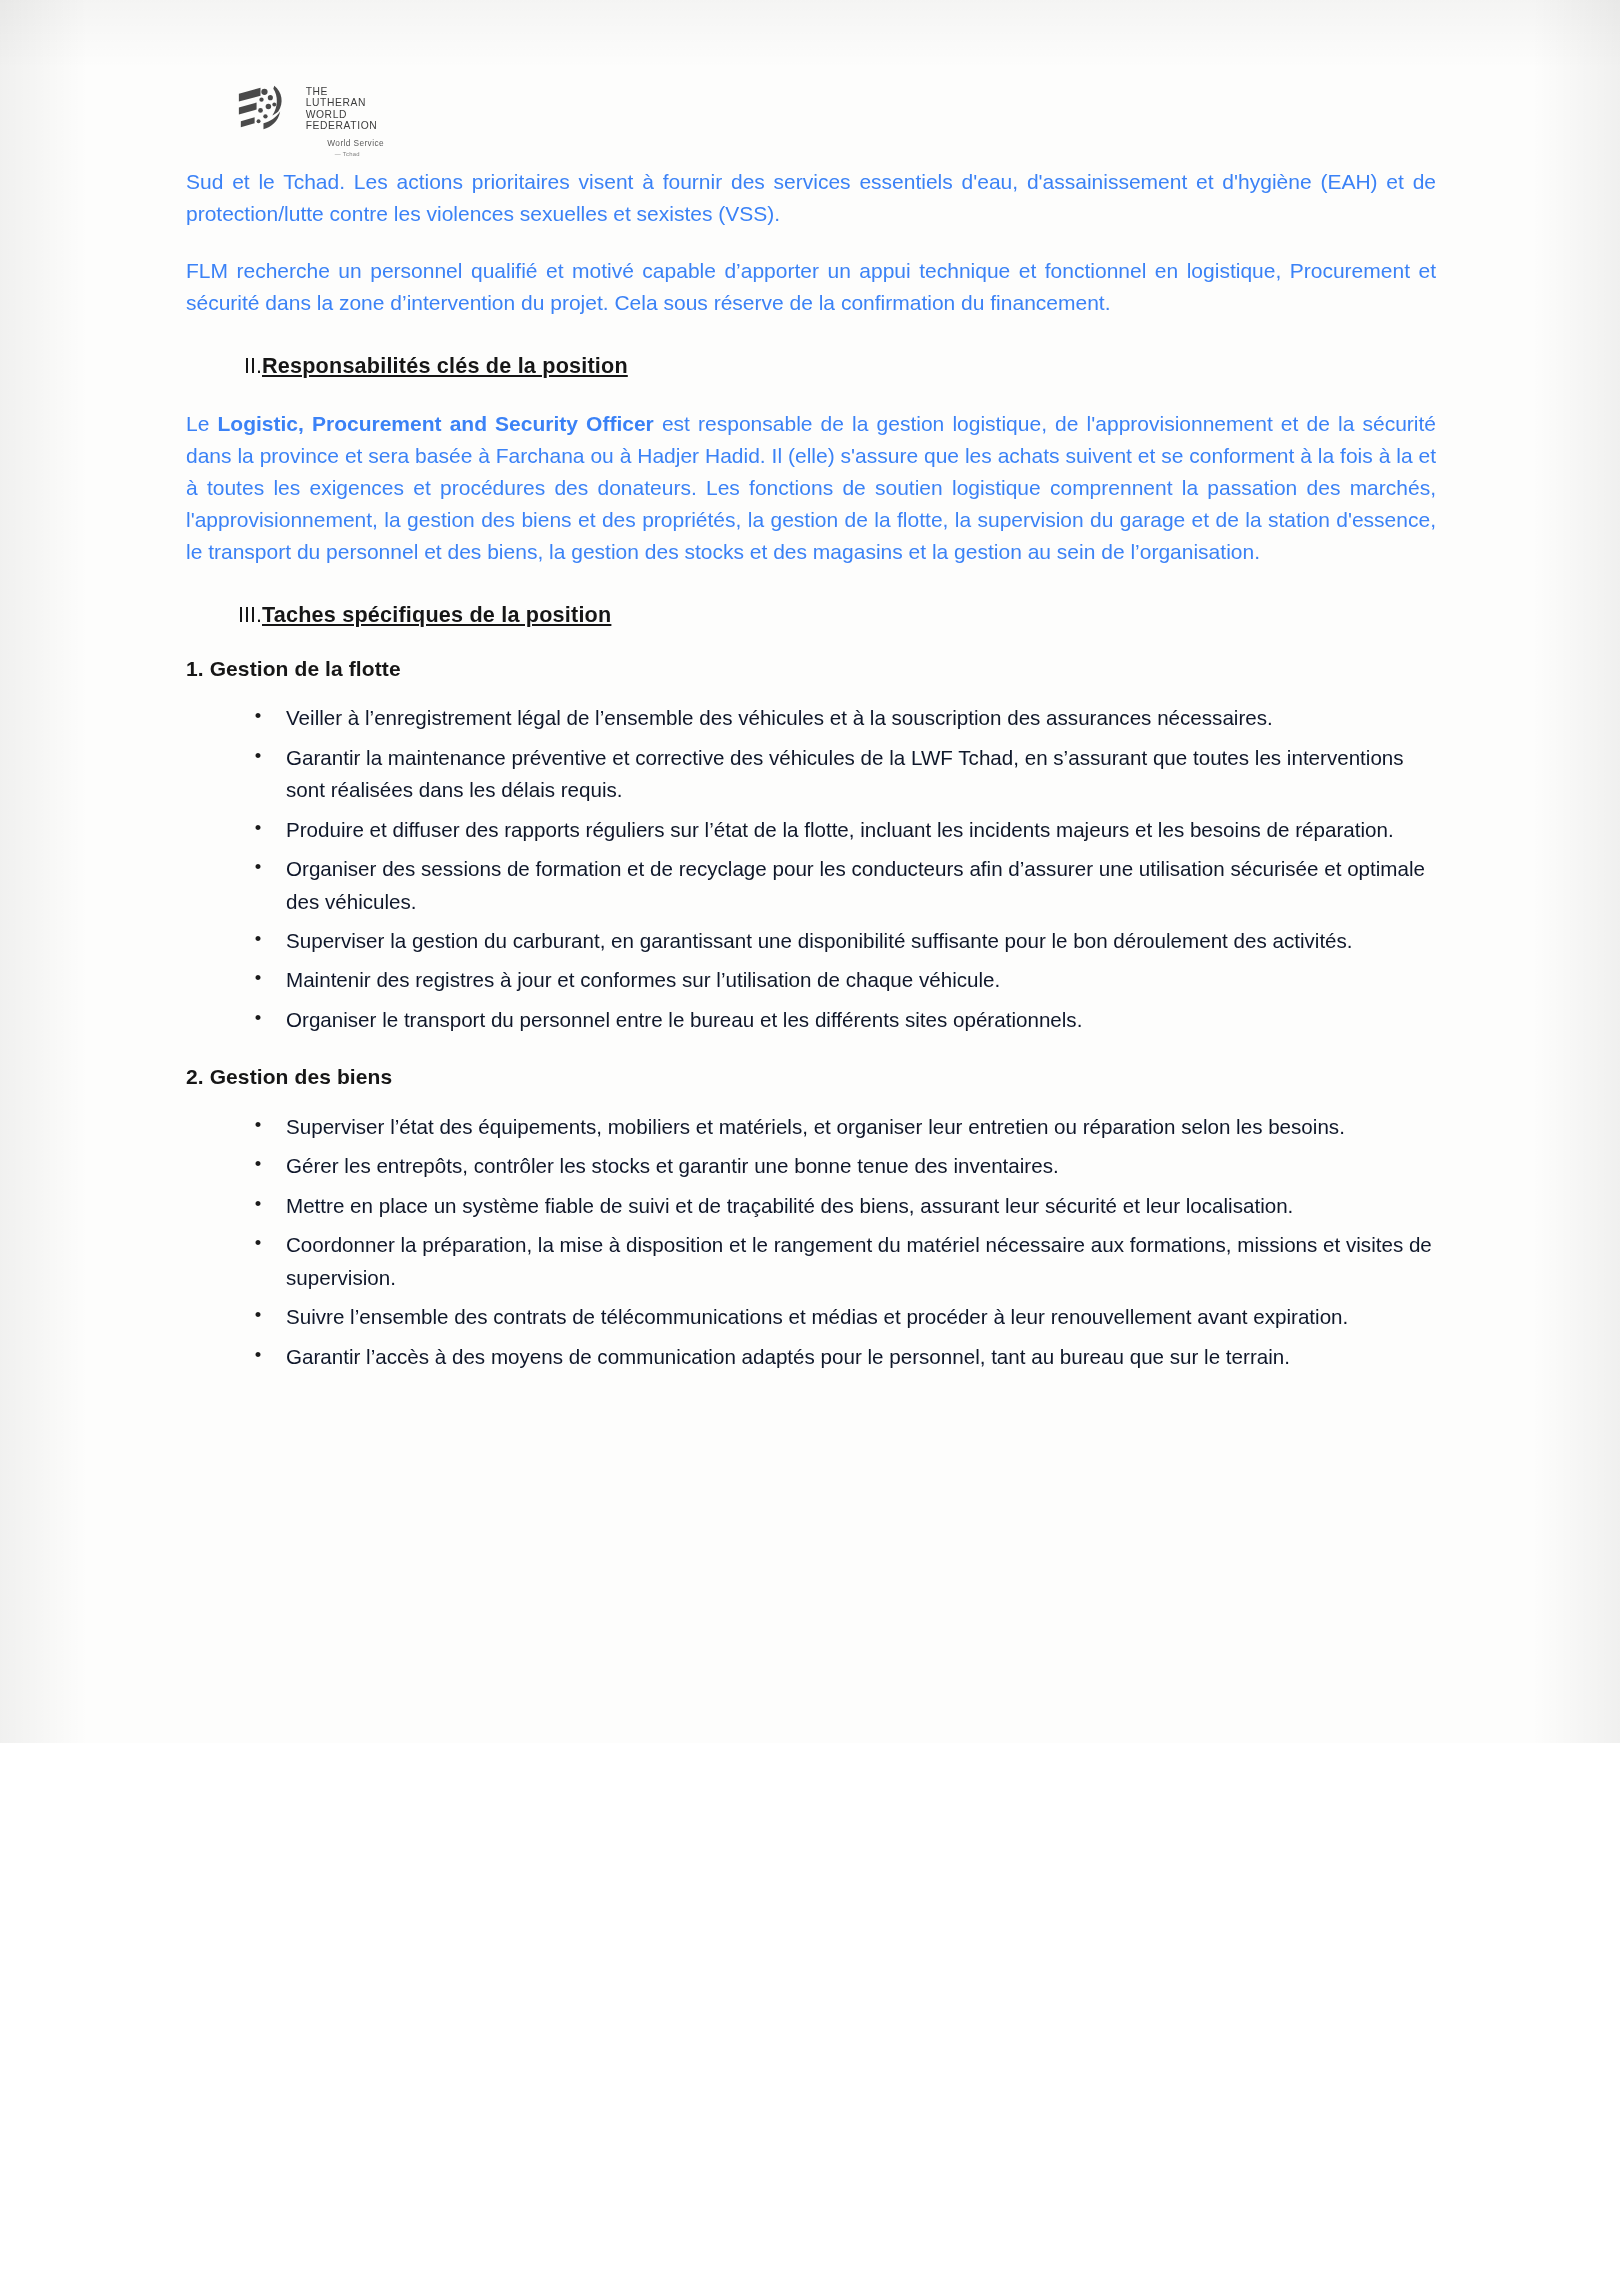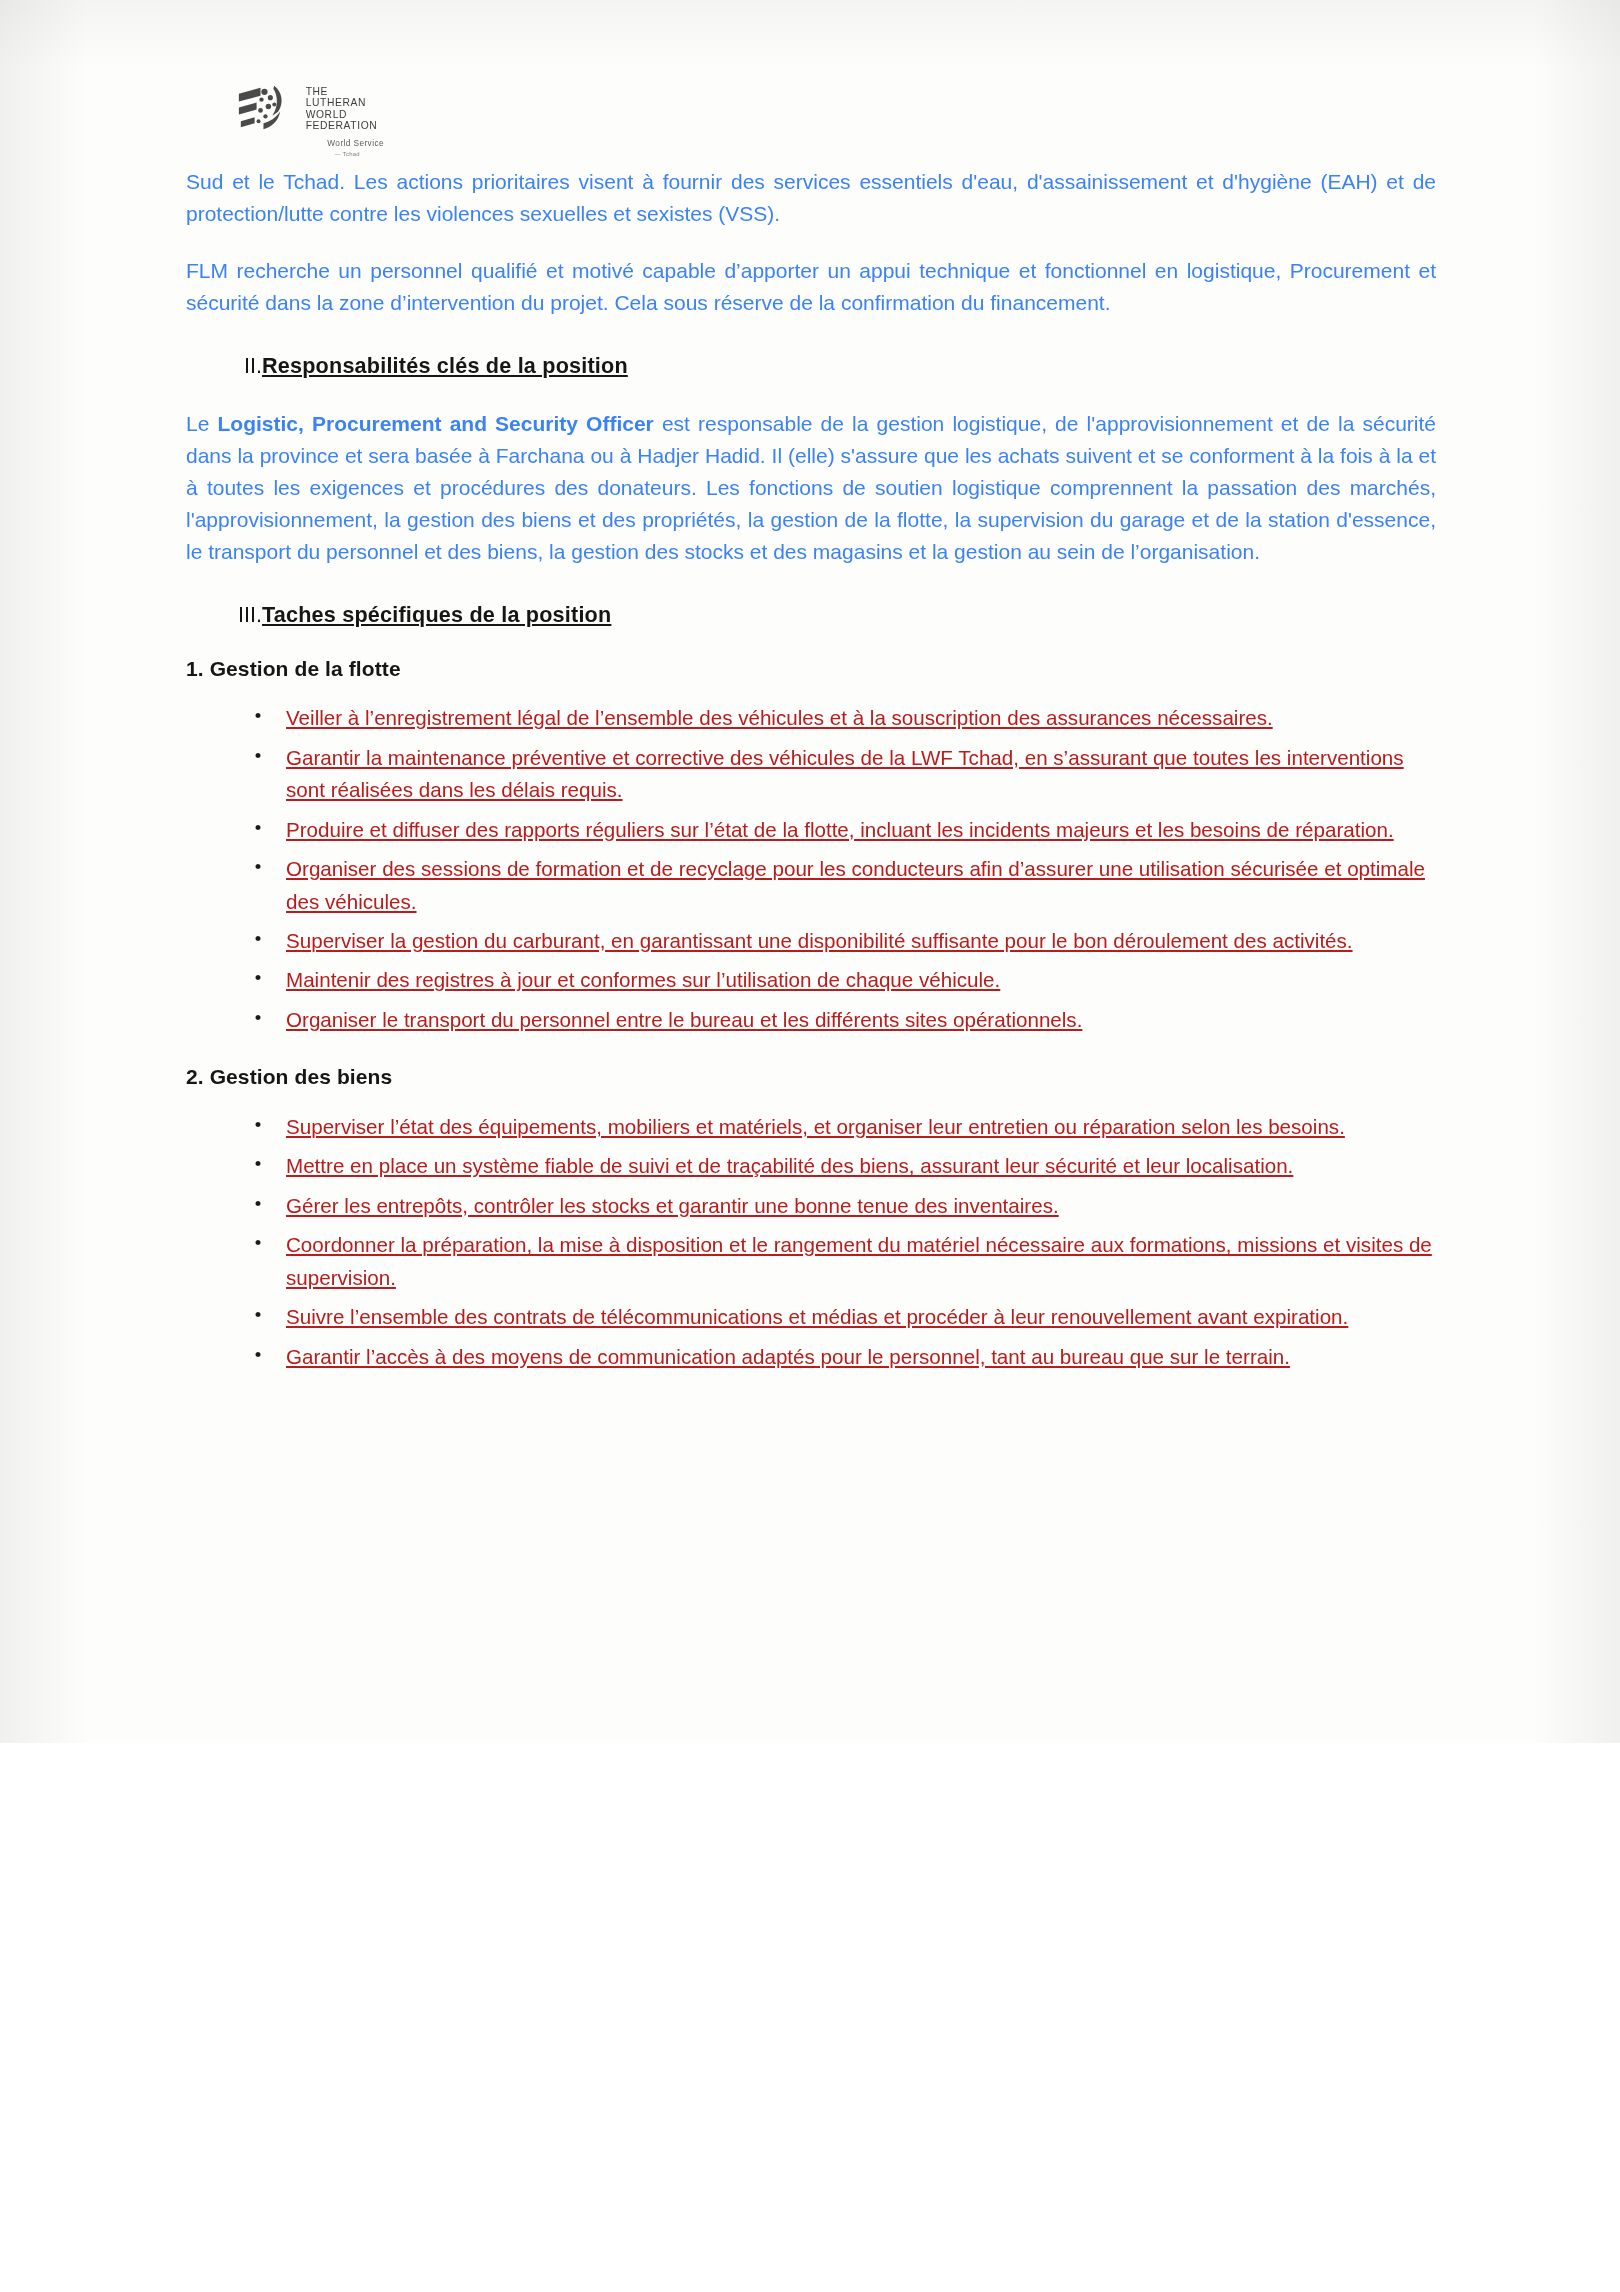--- a/index.html
+++ b/index.html
@@ -115,22 +115,21 @@
     list-style: none;
     margin: 0 0 9.8px 0;
     padding: 0 0 0 57px;
   }
   ul.bullets li {
     position: relative;
     font-size: 20.6px;
     line-height: 1.58;
     margin-bottom: 6.9px;
     padding-left: 43px;
-    color: #b91c1c;
-    text-decoration: underline;
+    color: #0f172a;
   }
   ul.bullets li::before {
     content: "\2022";
     position: absolute;
     left: 11.8px;
     top: -1px;
     font-size: 18.6px;
     color: #1b1b1b;
   }
 
@@ -214,22 +213,22 @@
       <li>Produire et diffuser des rapports réguliers sur l’état de la flotte, incluant les incidents majeurs et les besoins de réparation.</li>
       <li>Organiser des sessions de formation et de recyclage pour les conducteurs afin d’assurer une utilisation sécurisée et optimale des véhicules.</li>
       <li>Superviser la gestion du carburant, en garantissant une disponibilité suffisante pour le bon déroulement des activités.</li>
       <li>Maintenir des registres à jour et conformes sur l’utilisation de chaque véhicule.</li>
       <li>Organiser le transport du personnel entre le bureau et les différents sites opérationnels.</li>
     </ul>
 
     <div class="subhead">2. Gestion des biens</div>
     <ul class="bullets">
       <li>Superviser l’état des équipements, mobiliers et matériels, et organiser leur entretien ou réparation selon les besoins.</li>
+      <li>Gérer les entrepôts, contrôler les stocks et garantir une bonne tenue des inventaires.</li>
       <li>Mettre en place un système fiable de suivi et de traçabilité des biens, assurant leur sécurité et leur localisation.</li>
-      <li>Gérer les entrepôts, contrôler les stocks et garantir une bonne tenue des inventaires.</li>
       <li>Coordonner la préparation, la mise à disposition et le rangement du matériel nécessaire aux formations, missions et visites de supervision.</li>
       <li>Suivre l’ensemble des contrats de télécommunications et médias et procéder à leur renouvellement avant expiration.</li>
       <li>Garantir l’accès à des moyens de communication adaptés pour le personnel, tant au bureau que sur le terrain.</li>
     </ul>
 
   </div>
 
   <div class="page-number">2</div>
 
   <div class="signature">

